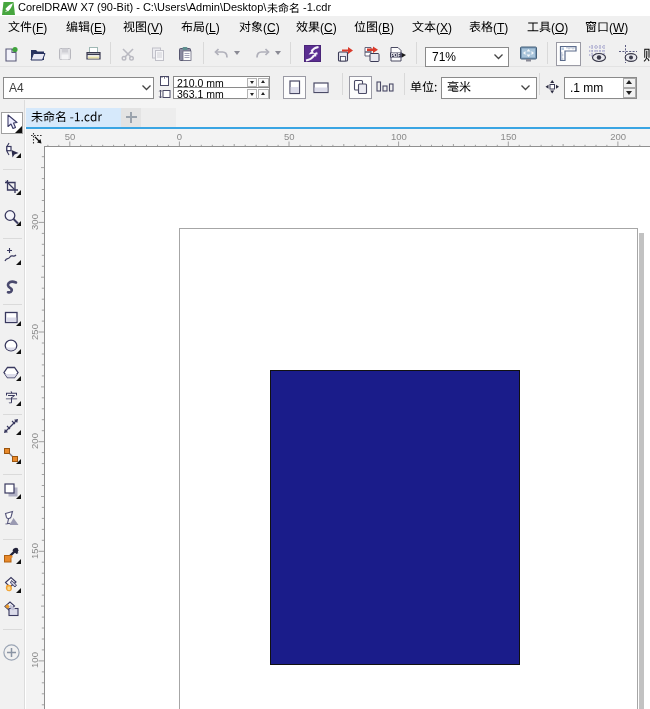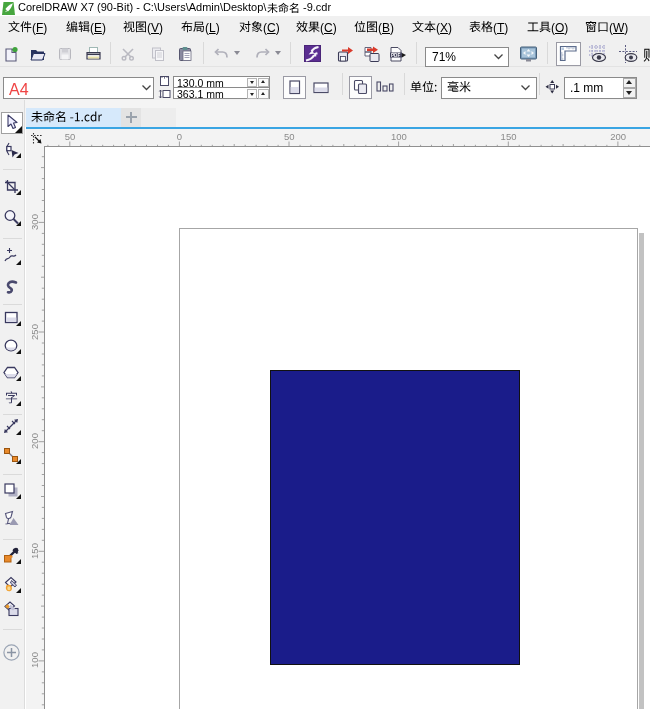--- a/index.html
+++ b/index.html
@@ -8,21 +8,21 @@
 <div class="abs" style="left:0;top:0;width:650px;height:15.5px;background:#ffffff"></div>
 <svg class="abs" style="left:2px;top:1.5px" width="13" height="13" viewBox="0 0 13 13">
 <path d="M1.5 0 L11.5 0 L13 13 L0 13 Z" fill="#47a63f"></path>
 <path d="M10.8 1.2 C8.2 2.2 5.2 4.4 3.4 7.0 L5.9 9.5 C8.3 7.5 10.2 4.4 10.8 1.2 Z" fill="#fff"></path>
 <path d="M3.0 10.3 L4.3 8.6 L5.0 9.3 Z" fill="#fff"></path>
   </svg>
 <div class="abs" style="left:18px;top:1.2px;font-size:11px;color:#000;white-space:nowrap">CorelDRAW X7 (90-Bit) - C:\Users\Admin\Desktop\</div>
 <svg style="position:absolute;left:266.5px;top:-0.3px;overflow:visible" width="35" height="15">
     <path transform="translate(0,12.1)" d="M5.0 -9.2V-7.4H1.5V-6.6H5.0V-4.7H0.7V-3.9H4.6C3.6 -2.5 1.9 -1.1 0.4 -0.4C0.6 -0.3 0.8 0.1 1.0 0.3C2.4 -0.5 4.0 -1.8 5.0 -3.3V0.9H5.9V-3.3C7.0 -1.8 8.6 -0.5 10.0 0.3C10.2 0.1 10.4 -0.3 10.6 -0.4C9.1 -1.1 7.4 -2.5 6.4 -3.9H10.4V-4.7H5.9V-6.6H9.6V-7.4H5.9V-9.2Z M16.6 -9.4C15.5 -7.9 13.4 -6.5 11.4 -6.0C11.6 -5.7 11.7 -5.4 11.9 -5.2C12.7 -5.4 13.5 -5.8 14.3 -6.3V-5.6H18.7V-6.3C19.4 -5.9 20.2 -5.5 21.0 -5.2C21.2 -5.5 21.4 -5.8 21.6 -6.0C19.9 -6.4 18.0 -7.5 17.0 -8.6L17.2 -8.9ZM14.3 -6.3C15.2 -6.8 15.9 -7.4 16.5 -8.1C17.1 -7.4 17.8 -6.8 18.6 -6.3ZM12.4 -4.7V0.0H13.2V-0.9H15.8V-4.7ZM13.2 -3.9H15.0V-1.6H13.2ZM16.9 -4.7V0.9H17.7V-3.9H19.8V-1.6C19.8 -1.4 19.8 -1.4 19.6 -1.4C19.5 -1.4 19.0 -1.4 18.3 -1.4C18.4 -1.2 18.6 -0.9 18.6 -0.6C19.4 -0.6 19.9 -0.6 20.3 -0.8C20.6 -0.9 20.6 -1.1 20.6 -1.6V-4.7Z M24.9 -5.8C25.5 -5.4 26.1 -4.9 26.6 -4.5C25.3 -3.8 23.9 -3.3 22.5 -3.0C22.7 -2.8 22.9 -2.5 22.9 -2.2C23.6 -2.4 24.2 -2.6 24.8 -2.8V0.9H25.6V0.3H30.5V0.9H31.3V-3.7H27.0C28.8 -4.7 30.4 -6.1 31.3 -7.8L30.7 -8.2L30.6 -8.1H26.7C27.0 -8.4 27.2 -8.8 27.4 -9.1L26.5 -9.3C25.8 -8.2 24.6 -7.0 22.8 -6.1C23.0 -6.0 23.2 -5.7 23.3 -5.5C24.4 -6.0 25.3 -6.7 26.0 -7.4H30.1C29.4 -6.4 28.5 -5.6 27.4 -4.9C26.8 -5.3 26.1 -5.9 25.5 -6.3ZM30.5 -0.5H25.6V-3.0H30.5Z" fill="#000"></path>
   </svg>
-<div class="abs" style="left:303px;top:1.2px;font-size:11px;color:#000">-9.cdr</div>
+<div class="abs" style="left:303px;top:1.2px;font-size:11px;color:#000">-1.cdr</div>
 <div class="abs" style="left:0;top:15.5px;width:650px;height:20.5px;background:#f0f0f0"></div>
 <svg style="position:absolute;left:8px;top:18.3px;overflow:visible" width="26" height="17">
     <path transform="translate(0,13.2)" d="M5.1 -9.9C5.4 -9.3 5.8 -8.5 6.0 -8.0L7.0 -8.3C6.8 -8.8 6.4 -9.6 6.0 -10.2ZM0.6 -8.0V-7.1H2.5C3.2 -5.3 4.1 -3.7 5.4 -2.4C4.0 -1.3 2.4 -0.5 0.4 0.1C0.6 0.3 0.9 0.7 1.0 0.9C3.0 0.3 4.7 -0.6 6.0 -1.8C7.4 -0.6 9.0 0.3 11.0 0.9C11.1 0.6 11.4 0.2 11.6 0.0C9.7 -0.4 8.1 -1.3 6.7 -2.4C7.9 -3.6 8.9 -5.2 9.6 -7.1H11.4V-8.0ZM6.0 -3.0C4.9 -4.2 4.0 -5.5 3.4 -7.1H8.5C7.9 -5.5 7.1 -4.1 6.0 -3.0Z M15.8 -4.1V-3.2H19.2V1.0H20.1V-3.2H23.4V-4.1H20.1V-6.7H22.9V-7.6H20.1V-9.9H19.2V-7.6H17.6C17.8 -8.2 17.9 -8.7 18.0 -9.3L17.2 -9.5C16.9 -7.9 16.4 -6.4 15.7 -5.4C15.9 -5.3 16.3 -5.0 16.5 -4.9C16.8 -5.4 17.1 -6.0 17.4 -6.7H19.2V-4.1ZM15.2 -10.0C14.6 -8.2 13.5 -6.4 12.4 -5.2C12.5 -5.0 12.8 -4.6 12.9 -4.4C13.3 -4.8 13.6 -5.2 14.0 -5.8V0.9H14.9V-7.2C15.3 -8.0 15.7 -8.9 16.1 -9.8Z" fill="#000"></path>
   </svg>
 <div class="abs" style="left:32px;top:20.5px;font-size:12px;color:#000">(<u>F</u>)</div>
 <svg style="position:absolute;left:66px;top:18.3px;overflow:visible" width="26" height="17">
     <path transform="translate(0,13.2)" d="M0.5 -0.6 0.7 0.2C1.7 -0.2 2.9 -0.7 4.2 -1.2L4.0 -2.0C2.7 -1.5 1.4 -0.9 0.5 -0.6ZM0.7 -5.1C0.9 -5.2 1.2 -5.2 2.5 -5.4C2.0 -4.6 1.6 -4.0 1.4 -3.8C1.0 -3.3 0.8 -3.0 0.5 -3.0C0.6 -2.8 0.8 -2.4 0.8 -2.2C1.0 -2.3 1.4 -2.4 4.1 -3.1C4.0 -3.3 4.0 -3.6 4.0 -3.8L2.0 -3.4C2.9 -4.5 3.7 -5.8 4.4 -7.2L3.6 -7.6C3.4 -7.1 3.2 -6.6 2.9 -6.2L1.6 -6.1C2.3 -7.1 3.0 -8.5 3.4 -9.8L2.6 -10.1C2.1 -8.6 1.3 -7.0 1.1 -6.6C0.9 -6.2 0.7 -6.0 0.5 -5.9C0.6 -5.7 0.7 -5.3 0.7 -5.1ZM7.5 -4.2V-2.4H6.5V-4.2ZM8.1 -4.2H9.0V-2.4H8.1ZM5.8 -4.9V0.9H6.5V-1.7H7.5V0.6H8.1V-1.7H9.0V0.6H9.6V-1.7H10.5V0.1C10.5 0.2 10.4 0.2 10.3 0.2C10.2 0.2 10.0 0.2 9.8 0.2C9.9 0.4 9.9 0.7 10.0 0.9C10.4 0.9 10.7 0.9 10.9 0.7C11.1 0.6 11.2 0.4 11.2 0.1V-5.0L10.5 -4.9ZM9.6 -4.2H10.5V-2.4H9.6ZM7.3 -9.9C7.5 -9.6 7.6 -9.1 7.8 -8.8H5.0V-6.2C5.0 -4.3 4.9 -1.7 3.8 0.3C3.9 0.3 4.3 0.6 4.5 0.8C5.6 -1.2 5.8 -4.0 5.8 -6.0H11.0V-8.8H8.7C8.6 -9.2 8.4 -9.7 8.1 -10.2ZM5.8 -8.0H10.2V-6.7H5.8Z M18.6 -9.0H21.8V-7.8H18.6ZM17.8 -9.7V-7.1H22.7V-9.7ZM13.0 -4.0C13.1 -4.1 13.4 -4.2 13.8 -4.2H14.9V-2.4L12.5 -2.0L12.7 -1.1L14.9 -1.6V0.9H15.8V-1.8L17.1 -2.0L17.1 -2.8L15.8 -2.6V-4.2H16.9V-5.0H15.8V-6.8H14.9V-5.0H13.8C14.1 -5.8 14.4 -6.8 14.7 -7.8H16.9V-8.7H15.0C15.1 -9.1 15.2 -9.5 15.2 -9.9L14.4 -10.1C14.3 -9.6 14.2 -9.1 14.1 -8.7H12.6V-7.8H13.9C13.6 -6.8 13.4 -6.0 13.3 -5.7C13.1 -5.2 12.9 -4.8 12.7 -4.8C12.8 -4.6 12.9 -4.2 13.0 -4.0ZM21.8 -5.7V-4.6H18.7V-5.7ZM16.8 -0.9 16.9 -0.1 21.8 -0.5V1.0H22.6V-0.6L23.5 -0.6L23.5 -1.4L22.6 -1.3V-5.7H23.4V-6.4H17.1V-5.7H17.9V-1.0ZM21.8 -3.9V-2.9H18.7V-3.9ZM21.8 -2.2V-1.3L18.7 -1.0V-2.2Z" fill="#000"></path>
   </svg>
 <div class="abs" style="left:90px;top:20.5px;font-size:12px;color:#000">(<u>E</u>)</div>
 <svg style="position:absolute;left:123px;top:18.3px;overflow:visible" width="26" height="17">
@@ -182,37 +182,37 @@
       <path d="M1 7.5 L19 7.5"></path>
     </g>
 <ellipse cx="13" cy="13.5" rx="5.8" ry="3.8" fill="#e8e8ee" stroke="#3a3a4a" stroke-width="1.2"></ellipse>
 <circle cx="13" cy="13.5" r="2" fill="#3a3a4a"></circle>
   </svg>
 <svg style="position:absolute;left:643px;top:43.5px;overflow:visible" width="17" height="21">
     <path transform="translate(0,16.5)" d="M3.3 -9.8V-5.6C3.3 -3.7 3.2 -1.0 0.6 0.5C0.8 0.7 1.1 1.0 1.2 1.2C4.0 -0.5 4.3 -3.4 4.3 -5.6V-9.8ZM4.0 -1.9C4.6 -1.1 5.3 0.1 5.6 0.8L6.5 0.2C6.1 -0.5 5.4 -1.6 4.8 -2.4ZM1.3 -11.8V-2.7H2.2V-10.8H5.5V-2.7H6.5V-11.8ZM7.3 -5.4V1.2H8.3V0.5H12.9V1.1H13.9V-5.4H10.7V-8.5H14.4V-9.6H10.7V-12.6H9.7V-5.4ZM8.3 -0.6V-4.3H12.9V-0.6Z" fill="#000"></path>
   </svg>
 <div class="abs" style="left:0;top:67px;width:650px;height:33px;background:#f0f0f0"></div>
 <div class="abs" style="left:3px;top:77px;width:151px;height:21.5px;background:#fff;border:1px solid #8a8a8a"></div>
-<div class="abs" style="left:9px;top:81px;font-size:16px;color:#ef4444">A4</div>
+<div class="abs" style="left:9px;top:81px;font-size:12px;color:#404040">A4</div>
 <svg class="abs" style="left:141.5px;top:85px" width="9" height="6">
     <path d="M0.5 0.5 L4.5 4.5 L8.5 0.5" fill="none" stroke="#444" stroke-width="1.3"></path>
   </svg>
 <svg class="abs" style="left:158px;top:75px;" width="13" height="12" viewBox="0 0 13 12">
     <rect x="2.5" y="1.5" width="8" height="9" fill="#fff" stroke="#4a4a66" stroke-width="1"></rect>
 <g stroke="#4a4a66" stroke-width="0.8">
       <path d="M4 1.5v1.5M6.5 1.5v2.2M9 1.5v1.5"></path>
     </g>
   </svg>
 <svg class="abs" style="left:158px;top:88px;" width="13" height="12" viewBox="0 0 13 12">
     <path d="M2.5 2 L2.5 10 M1.3 3.5 L2.5 2 L3.7 3.5 M1.3 8.5 L2.5 10 L3.7 8.5" fill="none" stroke="#4a4a66" stroke-width="0.9"></path>
 <rect x="5" y="2.5" width="7" height="7" fill="#fff" stroke="#4a4a66" stroke-width="1"></rect>
   </svg>
 <div class="abs" style="left:173px;top:76px;width:97px;height:22.5px;background:#fff;border:1px solid #8a8a8a"></div>
 <div class="abs" style="left:173px;top:87px;width:97px;height:1px;background:#8a8a8a"></div>
-<div class="abs" style="left:177px;top:76.8px;font-size:10.5px;color:#000">130.0 mm</div>
+<div class="abs" style="left:177px;top:76.8px;font-size:10.5px;color:#000">210.0 mm</div>
 <div class="abs" style="left:177px;top:88.2px;font-size:10.5px;color:#000">363.1 mm</div>
 <div class="abs" style="left:246.5px;top:77.5px;width:10.5px;height:9.5px;background:#fbfbfb;border:1px solid #b4b4b4"></div>
 <div class="abs" style="left:258px;top:77.5px;width:10.5px;height:9.5px;background:#fbfbfb;border:1px solid #b4b4b4"></div>
 <div class="abs" style="left:249.5px;top:81px;border-left:2.8px solid transparent;border-right:2.8px solid transparent;border-top:3.8px solid #222"></div>
 <div class="abs" style="left:261px;top:80.2px;border-left:2.8px solid transparent;border-right:2.8px solid transparent;border-bottom:3.8px solid #222"></div>
 <div class="abs" style="left:246.5px;top:89.0px;width:10.5px;height:9.5px;background:#fbfbfb;border:1px solid #b4b4b4"></div>
 <div class="abs" style="left:258px;top:89.0px;width:10.5px;height:9.5px;background:#fbfbfb;border:1px solid #b4b4b4"></div>
 <div class="abs" style="left:249.5px;top:92.5px;border-left:2.8px solid transparent;border-right:2.8px solid transparent;border-top:3.8px solid #222"></div>
 <div class="abs" style="left:261px;top:91.7px;border-left:2.8px solid transparent;border-right:2.8px solid transparent;border-bottom:3.8px solid #222"></div>
 <div class="abs" style="left:283px;top:76px;width:23px;height:23px;background:#fdfdfd;border:1px solid #9a9aa4"></div>

